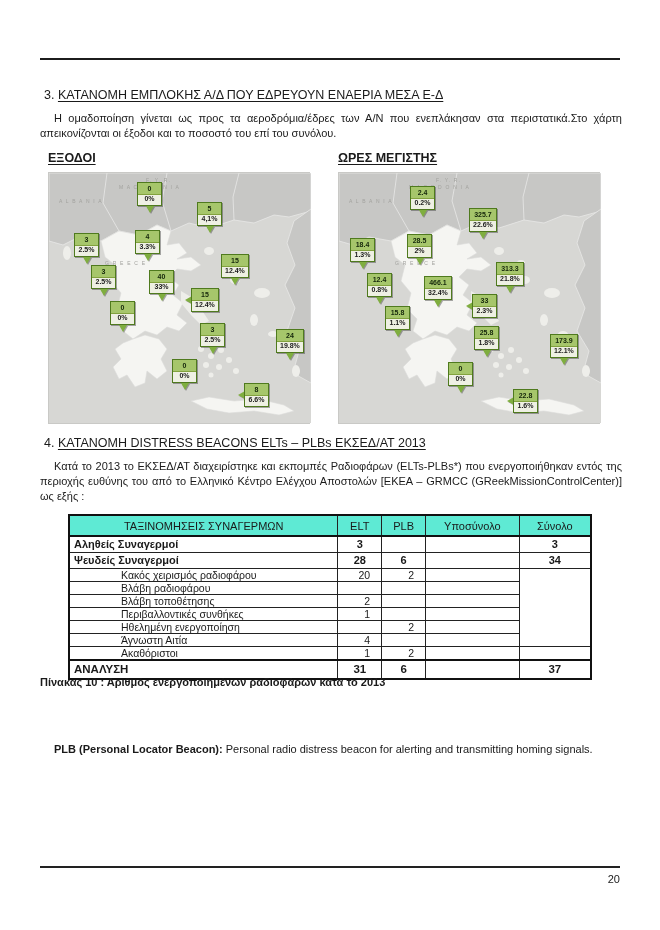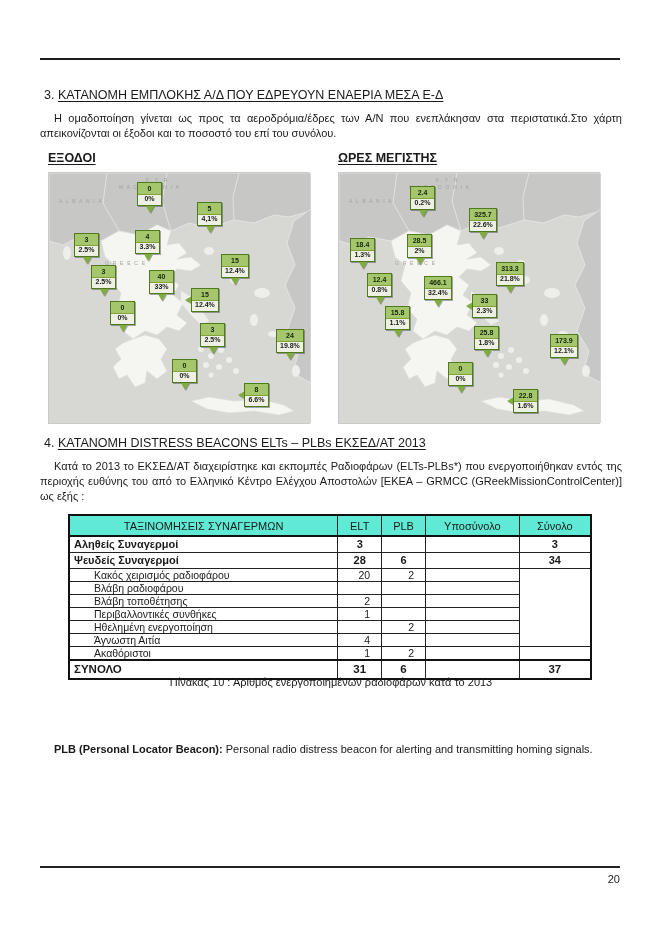--- a/index.html
+++ b/index.html
@@ -32,25 +32,25 @@
   .c-down .co-arrow { width:0; height:0; border-left:4.5px solid transparent; border-right:4.5px solid transparent; border-top:7px solid #7fae3f; }
   .c-left .co-arrow { width:0; height:0; border-top:4.5px solid transparent; border-bottom:4.5px solid transparent; border-right:7px solid #7fae3f; margin-right:-1px; }
 
   table.alarms { position:absolute; left:68px; top:514px; width:524px; border-collapse:collapse; border:2px solid #111; font-size:11px; }
   table.alarms td, table.alarms th { border:1px solid #222; vertical-align:middle; }
   tr.head th { background:#5eead4; font-weight:normal; height:21px; text-align:center; border-bottom:2px solid #111; font-size:11px; }
   tr.bold td { font-weight:bold; height:16px; }
   tr.sub td { font-size:10.5px; height:13px; }
   tr.total td { font-weight:bold; height:19px; border-top:2px solid #111; font-size:11.5px; }
   td.lbl { padding-left:4px; text-align:left; }
-  tr.sub td.lbl { padding-left:24px; }
+  tr.sub td.lbl { padding-left:51px; }
   td.num { text-align:center; }
   tr.sub td.num { text-align:right; padding-right:11px; }
 
-  .tbl-caption { position:absolute; left:40px; top:676px; width:582px; text-align:center; font-weight:normal; font-size:11px; }
+  .tbl-caption { position:absolute; left:40px; top:676px; width:582px; text-align:left; font-weight:bold; font-size:11px; }
   .definition { position:absolute; left:40px; width:582px; font-size:11px; line-height:1.4; text-align:justify; text-indent:14px; }
   .footer-rule { position:absolute; left:40px; top:866px; width:580px; border-top:2px solid #222; }
   .page-number { position:absolute; left:420px; top:873px; width:200px; text-align:right; font-size:11px; }
 </style>
 </head>
 <body>
 
 <div class="page">
 
   <div class="header-rule"></div>
@@ -396,21 +396,21 @@
           <td class="num"></td>
         </tr>
         <tr class="sub">
           <td class="lbl">Ακαθόριστοι</td>
           <td class="num">1</td>
           <td class="num">2</td>
           <td class="num"></td>
           <td class="num"></td>
         </tr>
         <tr class="total">
-          <td class="lbl">ΣΥΝΟΛΟ</td>
+          <td class="lbl">ΑΝΑΛΥΣΗ</td>
           <td class="num">31</td>
           <td class="num">6</td>
           <td class="num"></td>
           <td class="num">37</td>
         </tr>
       </tbody>
   </table>
 
   <div class="tbl-caption">Πίνακας 10 : Αριθμός ενεργοποιημένων ραδιοφάρων κατά το 2013</div>
 

